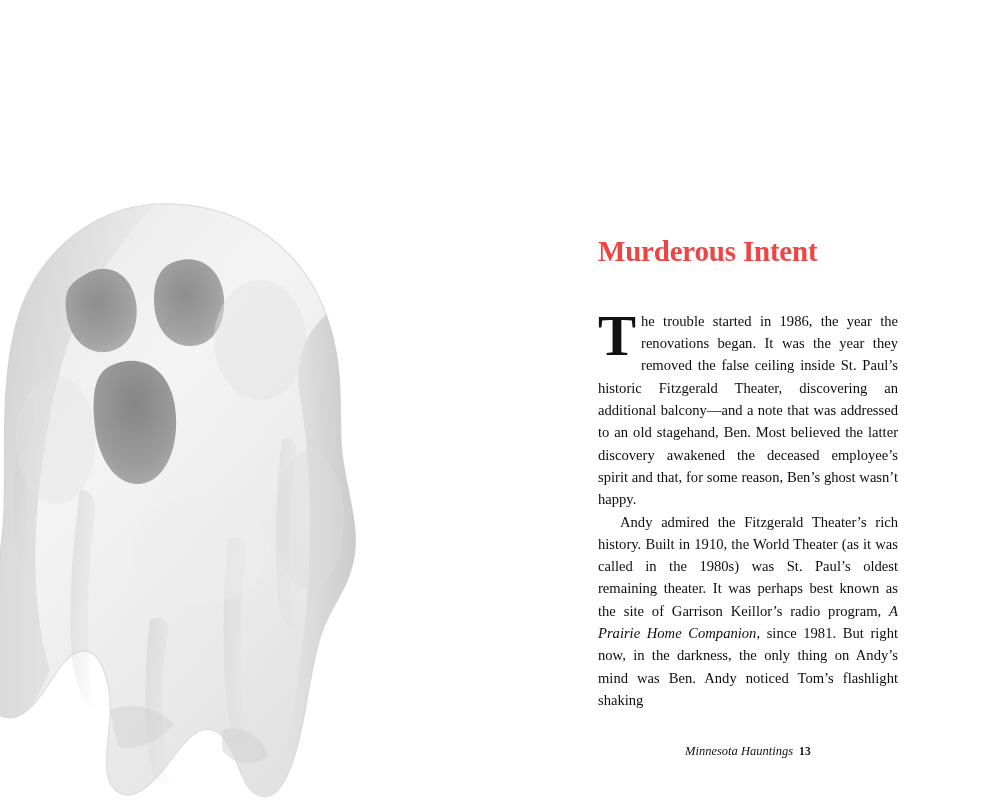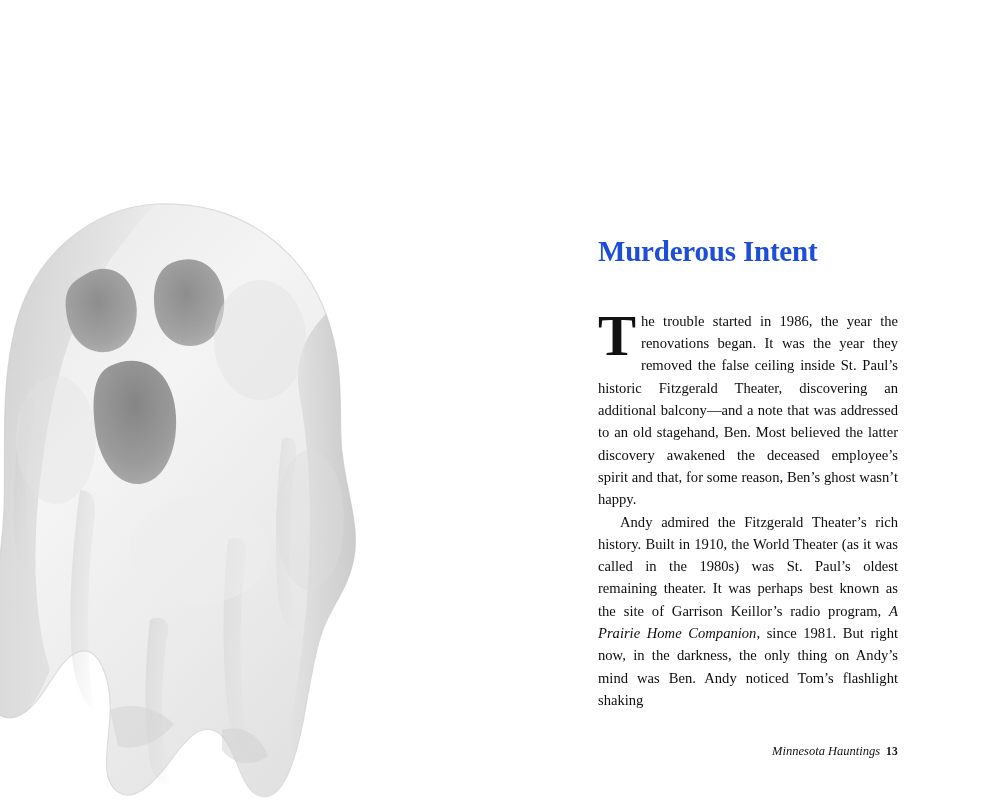--- a/index.html
+++ b/index.html
@@ -63,21 +63,21 @@
     top: 236px;
     width: 300px;
   }
   .chapter-title {
     font-family: "Liberation Serif", serif;
     font-weight: bold;
     font-size: 29px;
     letter-spacing: -0.2px;
     line-height: 1.1;
     margin: 0 0 42px 0;
-    color: #1d4ed8;
+    color: #ef4444;
   }
   .body-text {
     font-size: 14.6px;
     line-height: 22.3px;
     text-align: justify;
     text-justify: inter-word;
     hyphens: none;
     color: #0d0d0d;
     margin: 0;
   }
@@ -97,21 +97,21 @@
     color: #111111;
   }
   em, .ital {
     font-style: italic;
   }
   .footer {
     position: absolute;
     left: 98px;
     top: 744px;
     width: 300px;
-    text-align: right;
+    text-align: center;
     font-size: 12.5px;
     font-style: italic;
     color: #111111;
   }
   .footer .page-num {
     font-style: normal;
     font-weight: bold;
     font-size: 11.5px;
     margin-left: 6px;
     letter-spacing: 0.2px;

